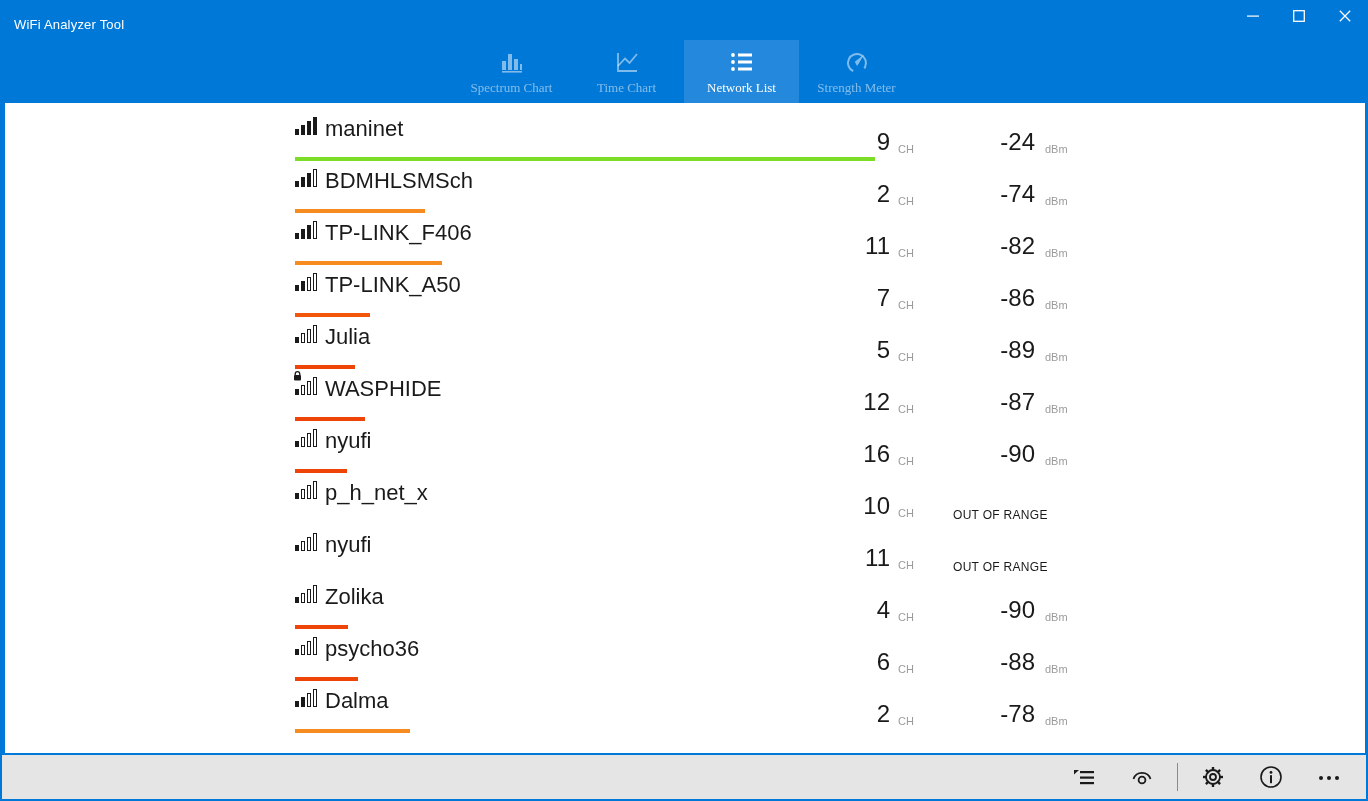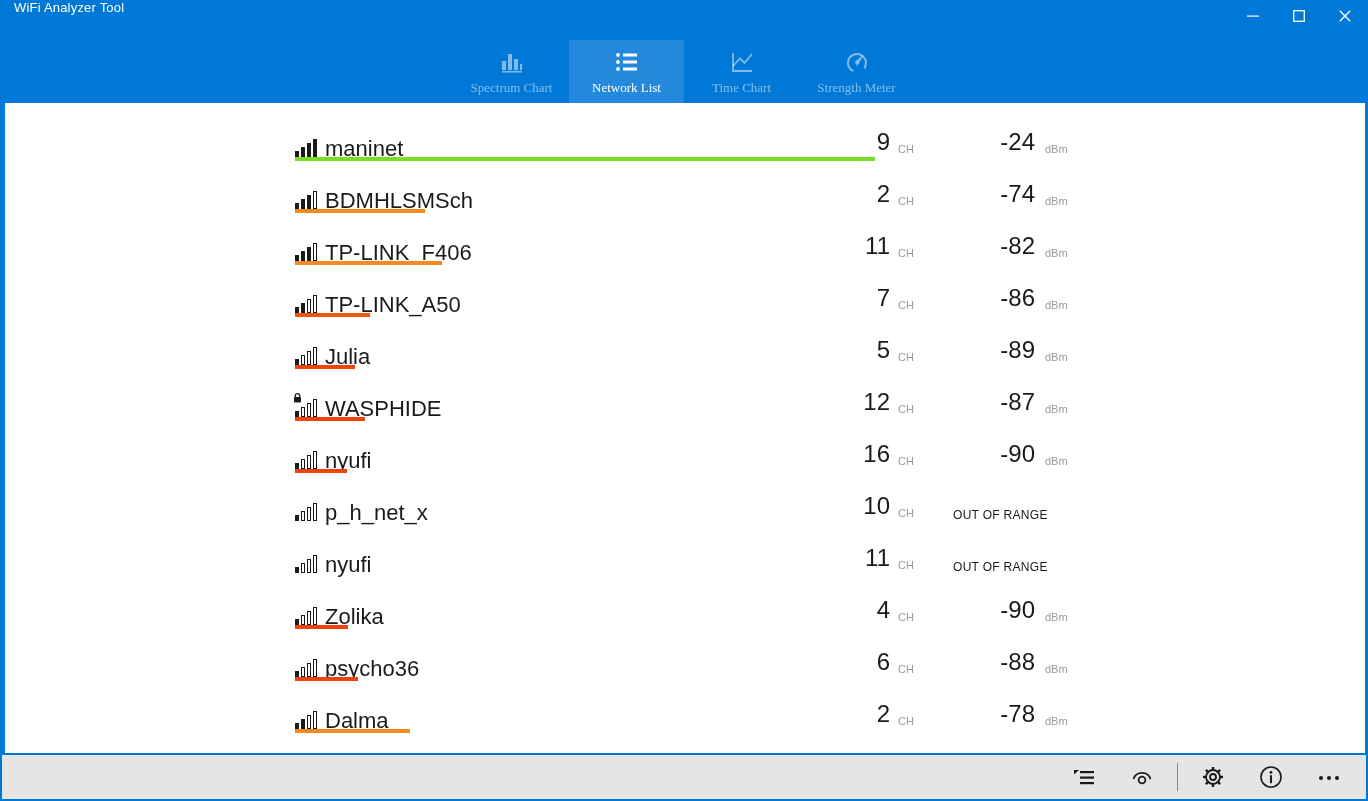--- a/index.html
+++ b/index.html
@@ -2,37 +2,37 @@
 <html><head>
 <meta charset="utf-8">
 <style>
   * { margin:0; padding:0; box-sizing:border-box; }
   html,body { width:1368px; height:801px; overflow:hidden; }
   body { font-family:"Liberation Sans","DejaVu Sans",sans-serif; }
 
   .app { position:relative; width:1368px; height:801px; background:#0078D7; }
 
   
-  .titlebar { position:absolute; top:0; left:0; right:0; height:32px; display:flex; align-items:flex-start; }
+  .titlebar { position:absolute; top:0; left:0; right:0; height:32px; display:flex; align-items:flex-end; }
   .title-text { color:#fff; font-size:13px; padding-left:14px; letter-spacing:.2px; }
   .win-controls { position:absolute; right:0; top:0; height:32px; display:flex; }
   .win-btn { width:46px; height:32px; display:flex; align-items:center; justify-content:center; color:#fff; }
 
   
   .tabstrip { position:absolute; top:32px; left:0; right:0; height:71px; display:flex; justify-content:center; align-items:flex-end; }
   .tab { width:115px; height:63px; display:flex; flex-direction:column; align-items:center; justify-content:flex-start; padding-top:7px; color:rgba(255,255,255,0.5); cursor:default; }
   .tab.active { background:#2489DC; color:#fff; }
   .tab-icon { height:30px; display:flex; align-items:center; justify-content:center; }
   .tab-label { font-size:13px; margin-top:3px; white-space:nowrap;font-family:Liberation Serif, serif; }
 
   
   .content { position:absolute; top:103px; left:5px; right:3px; bottom:48px; background:#fff; overflow:hidden; }
   .rows { padding-top:14px; }
   .row { position:relative; height:52px; }
-  .name-col { position:absolute; left:290px; top:0; height:44px; display:flex; align-items:flex-end; }
+  .name-col { position:absolute; left:290px; top:0; height:44px; display:flex; align-items:flex-start; }
   .sigicon { position:relative; display:flex; align-items:flex-end; gap:2px; margin-right:8px; margin-bottom:4px; }
   .bar { width:4px; background:#1a1a1a; }
   .bar.empty { background:transparent; border:1px solid #1a1a1a; }
   .b1{height:6px;} .b2{height:10px;} .b3{height:14px;} .b4{height:18px;}
   .lock { position:absolute; left:-2px; top:-10px; display:none; }
   .net-name { font-size:22px; font-weight:300; color:#1a1a1a; line-height:1.1; white-space:nowrap; }
   .underline { position:absolute; left:290px; top:40px; height:4px; }
   .ch-num { position:absolute; left:755px; top:11px; width:130px; text-align:right; font-size:24px; font-weight:300; color:#1a1a1a; }
   .ch-unit { position:absolute; left:893px; top:26px; font-size:11px; color:#9b9b9b; }
   .dbm-num { position:absolute; left:900px; top:11px; width:130px; text-align:right; font-size:24px; font-weight:300; color:#1a1a1a; }
@@ -76,41 +76,41 @@
         <svg width="26" height="26" viewBox="0 0 26 26" fill="currentColor">
           <rect x="3" y="12" width="4" height="9"></rect>
             <rect x="9" y="5" width="4" height="16"></rect>
             <rect x="15" y="10" width="4" height="11"></rect>
             <rect x="21" y="15" width="2" height="6"></rect>
             <rect x="3" y="22" width="20" height="1.6"></rect>
         </svg>
       </span>
       <span class="tab-label">Spectrum Chart</span>
     </div>
+    <div class="tab">
+      <span class="tab-icon">
+        <svg width="26" height="26" viewBox="0 0 26 26" fill="none" stroke="currentColor" stroke-width="1.8">
+          <path d="M4 4 V22 H23"></path>
+            <path d="M4 17 L11 9.5 L15.5 14 L23 5"></path>
+        </svg>
+      </span>
+      <span class="tab-label">Time Chart</span>
+    </div>
     <div class="tab active">
       <span class="tab-icon">
         <svg width="26" height="26" viewBox="0 0 26 26" fill="currentColor">
           <circle cx="4" cy="6" r="1.9"></circle>
             <rect x="9" y="4.5" width="14" height="3"></rect>
           <circle cx="4" cy="13" r="1.9"></circle>
             <rect x="9" y="11.5" width="14" height="3"></rect>
           <circle cx="4" cy="20" r="1.9"></circle>
             <rect x="9" y="18.5" width="14" height="3"></rect>
         </svg>
       </span>
       <span class="tab-label">Network List</span>
-    </div>
-    <div class="tab">
-      <span class="tab-icon">
-        <svg width="26" height="26" viewBox="0 0 26 26" fill="none" stroke="currentColor" stroke-width="1.8">
-          <path d="M4 4 V22 H23"></path>
-            <path d="M4 17 L11 9.5 L15.5 14 L23 5"></path>
-        </svg>
-      </span>
-      <span class="tab-label">Time Chart</span>
     </div>
     <div class="tab">
       <span class="tab-icon">
         <svg width="26" height="26" viewBox="0 0 26 26">
           <circle cx="13" cy="14" r="9" fill="none" stroke="currentColor" stroke-width="2" stroke-dasharray="44 13" transform="rotate(115 13 14)"></circle>
           <path d="M13 17 L10.8 12.8 L20 5.5 L14.8 14.5 Z" fill="currentColor"></path>
         </svg>
       </span>
       <span class="tab-label">Strength Meter</span>
     </div>

